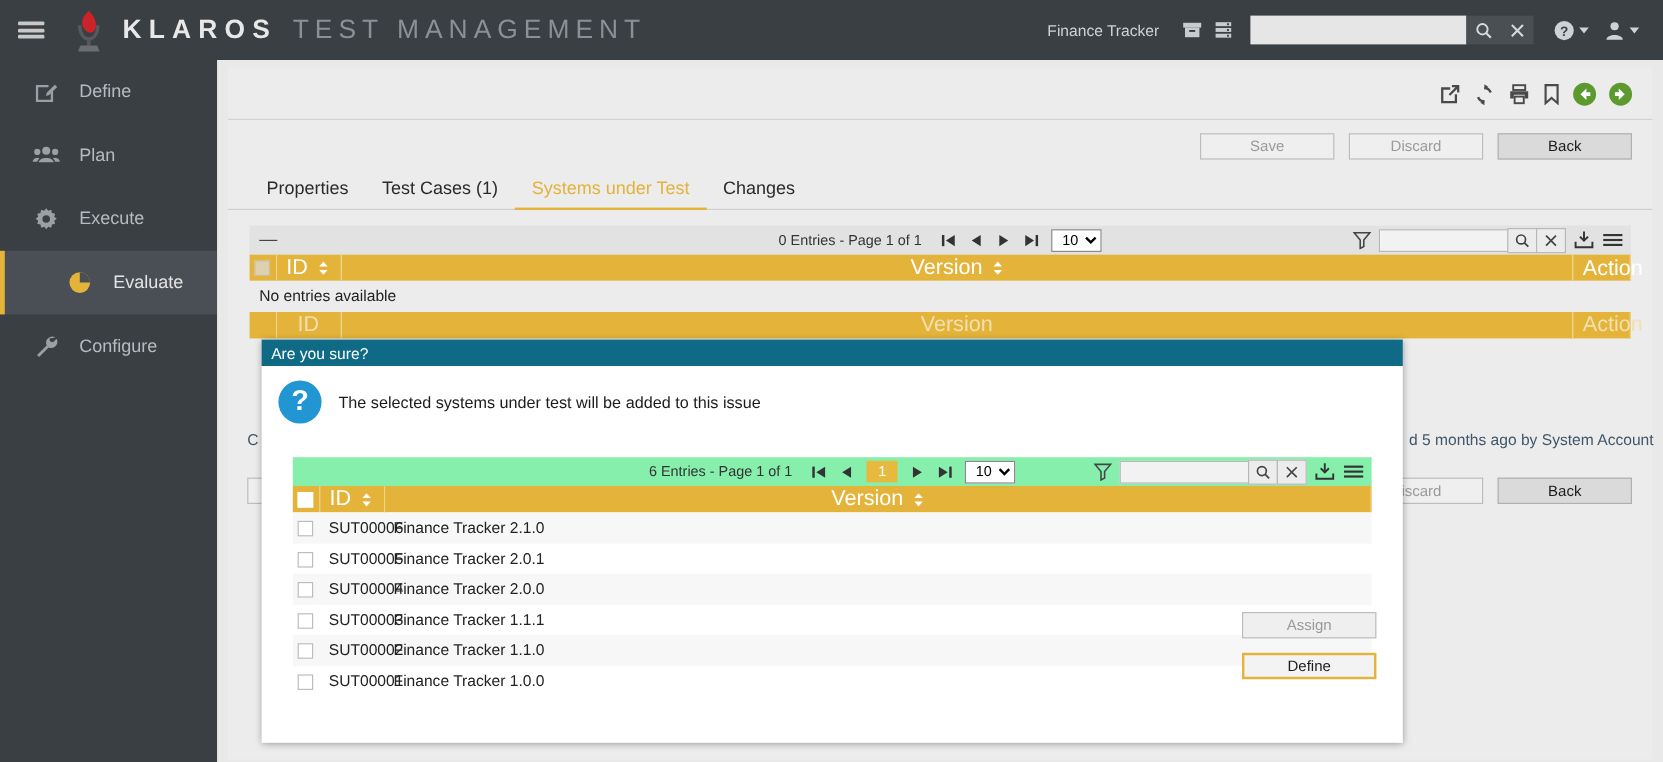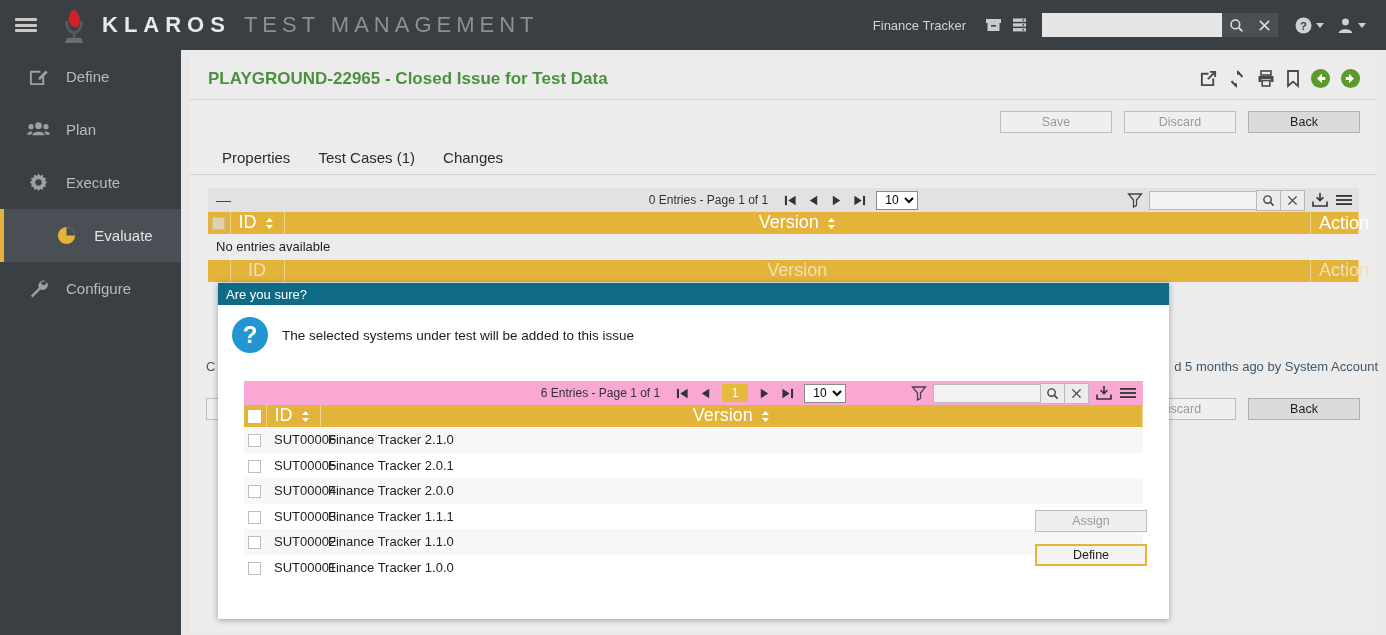--- a/index.html
+++ b/index.html
@@ -114,21 +114,21 @@
     position:absolute; left:218px; top:283px; width:951px; height:336px;
     background:#fff; box-shadow:0 1px 6px rgba(0,0,0,.35);
   }
   #modal-head{ background:#0f6a85; color:#fff; font-size:13px; height:22px; display:flex; align-items:center; padding-left:8px;}
   #modal-body{ padding:12px 0 0 0; position:relative;}
   #modal-msgrow{ display:flex; align-items:center; gap:14px; padding:0 0 0 14px;}
   #qicon{ width:36px; height:36px; border-radius:50%; background:#2196d3; color:#fff; font-size:24px; font-weight:bold;
           display:flex; align-items:center; justify-content:center;}
   #modal-msg{ font-size:13.5px; color:#1c1c1c;}
   #modal-table{ margin:28px 26px 0 26px;}
-  #modal-table .tbar{ background:#f9a8d4;}
+  #modal-table .tbar{ background:#86efac;}
   #modal-foot{ position:absolute; right:22px; bottom:14px; display:flex; gap:12px;flex-direction:column;}
   .mrow-alt{ background:#f7f7f7;}
 </style>
 </head>
 <body>
 
 <div id="topbar">
   <div id="hamburger">
     <div>
         <span class="bar"></span>
@@ -253,21 +253,20 @@
         </svg>
     </span>
     <span class="label">Configure</span>
   </div>
 </div>
 
 <div id="content">
   <div id="panel">
 
     <div id="pagehead">
-      <div id="pagetitle">PLAYGROUND-22965 - Closed Issue for Test Data</div>
       <div id="headicons">
         <span class="hicon">
           <svg width="19" height="19" viewBox="0 0 20 20">
               <path d="M2 4 h8 v2 H4 v10 h10 v-6 h2 v8 H2 Z" fill="#4a4a4a"></path>
               <path d="M11.5 2 H18 V8.5 h-2 V5.4 l-6 6 L8.6 10 l6-6 H11.5 Z" fill="#4a4a4a"></path>
             </svg>
         </span>
         <span class="hicon">
           <svg width="20" height="20" viewBox="0 0 20 20">
               <path d="M10 3.4 a6.6 6.6 0 0 1 6.2 4.3 l-1.9 .7 A4.6 4.6 0 0 0 10 5.4 V3.4 Z" fill="#4a4a4a"></path>
@@ -305,20 +304,21 @@
 
     <div id="btnrow">
       <div class="btn">Save</div>
       <div class="btn">Discard</div>
       <div class="btn enabled">Back</div>
     </div>
 
     <div id="tabs">
       <div class="tab">Properties</div>
       <div class="tab">Test Cases (1)</div>
+      <div class="tab active">Systems under Test</div>
       <div class="tab">Changes</div>
     </div>
 
     <div class="tablewrap">
       <div class="tbar">
         <span class="minus">—</span>
         <div class="pager">
           <span class="count">0 Entries - Page 1 of 1</span>
           <span class="pgbtn">
               <svg width="13" height="13" viewBox="0 0 14 14">

